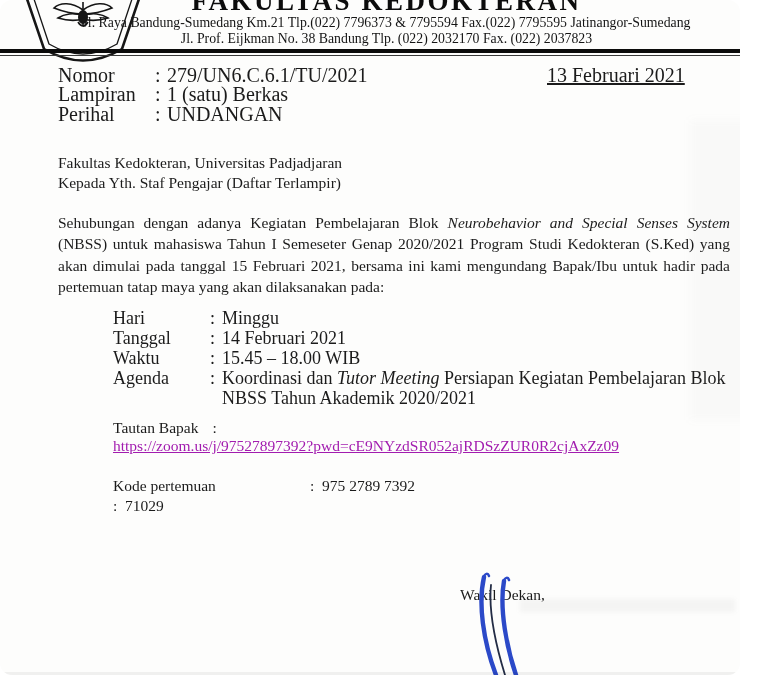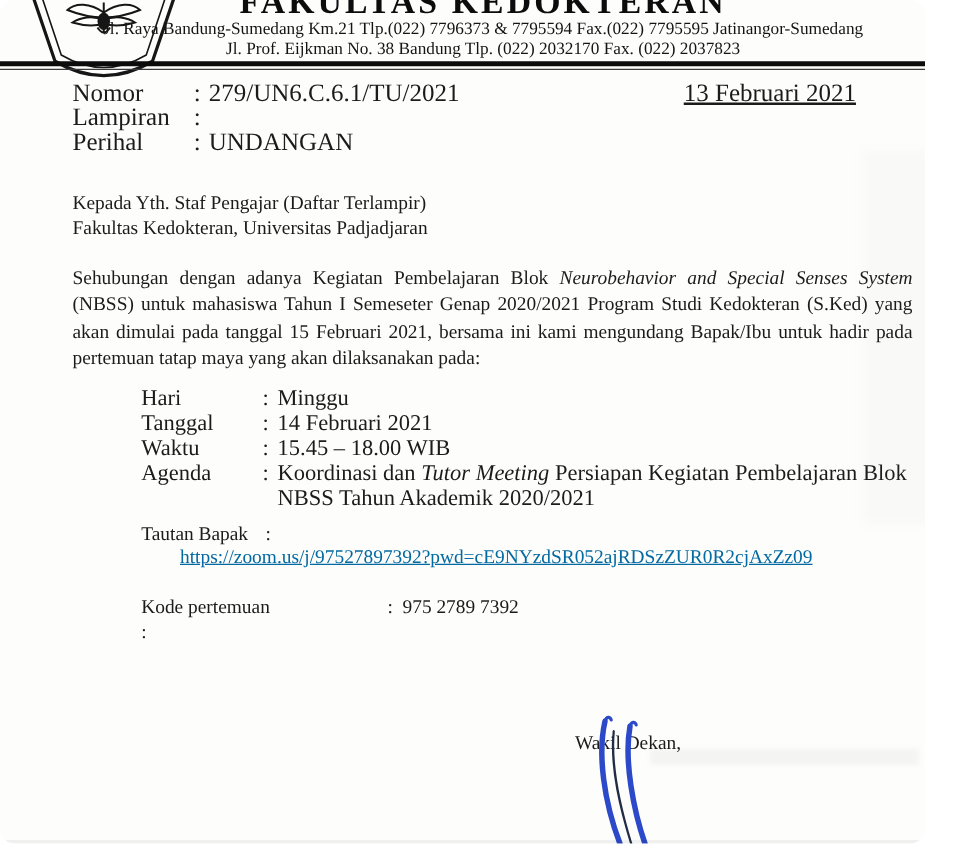--- a/index.html
+++ b/index.html
@@ -66,23 +66,22 @@
   .details .lbl{width:97px;}
   
   .tautan{
     position:absolute; left:113px; top:418px;
     font-size:15.5px; line-height:19px;
   }
   .tautan .gap{display:inline-block; width:14px;}
   .zoom-link{
     position:absolute; left:113px; top:436px;
     font-size:15.5px; line-height:19px;
-    color:#0369a1; text-decoration:underline; cursor:pointer;
+    color:#a21caf; text-decoration:underline; cursor:pointer;
     white-space:nowrap;
-    margin-left:31px;
   }
   .kode{
     position:absolute; left:113px; top:476px; width:617px;
     font-size:15.5px; line-height:19.5px;
   }
   .kode .lbl{width:197px;}
   
   .closing{
     position:absolute; left:58px; top:531px; width:672px;
     font-size:15.5px; line-height:21px; text-align:justify;
@@ -132,32 +131,33 @@
 
   <div class="meta">
     <div class="row">
       <span class="lbl">Nomor</span>
       <span class="col">:</span>
       <span class="val">279/UN6.C.6.1/TU/2021</span>
     </div>
     <div class="row">
       <span class="lbl">Lampiran</span>
       <span class="col">:</span>
+      <span class="val">1 (satu) Berkas</span>
     </div>
     <div class="row">
       <span class="lbl">Perihal</span>
       <span class="col">:</span>
       <span class="val">UNDANGAN</span>
     </div>
     <div class="meta-date">13 Februari 2021</div>
   </div>
 
   <div class="recipient">
+    <div>Fakultas Kedokteran, Universitas Padjadjaran</div>
     <div>Kepada Yth. Staf Pengajar (Daftar Terlampir)</div>
-    <div>Fakultas Kedokteran, Universitas Padjadjaran</div>
   </div>
 
   <div class="body-par"><span>Sehubungan dengan adanya Kegiatan Pembelajaran Blok </span><span class="italic">Neurobehavior and Special Senses System</span><span> (NBSS) untuk mahasiswa Tahun I Semeseter Genap 2020/2021 Program Studi Kedokteran (S.Ked) yang akan dimulai pada tanggal 15 Februari 2021, bersama ini kami mengundang Bapak/Ibu untuk hadir pada pertemuan tatap maya yang akan dilaksanakan pada:</span></div>
 
   <div class="details">
     <div class="row">
       <span class="lbl">Hari</span>
       <span class="col">:</span>
       <span class="val">Minggu</span>
     </div>
@@ -184,20 +184,21 @@
   <a class="zoom-link">https://zoom.us/j/97527897392?pwd=cE9NYzdSR052ajRDSzZUR0R2cjAxZz09</a>
 
   <div class="kode">
     <div class="row">
       <span class="lbl">Kode pertemuan</span>
       <span class="col">:</span>
       <span class="val">975 2789 7392</span>
     </div>
     <div class="row">
       <span class="col">:</span>
+      <span class="val">71029</span>
     </div>
   </div>
 
 
   <div class="sig-title">Wakil Dekan,</div>
   <svg class="sig-ink" viewBox="0 0 130 110">
     <path d="M32,12 C26,38 31,76 44,110" fill="none" stroke="#2b49c8" stroke-width="4.4" stroke-linecap="round"></path>
     <path d="M39,20 C36,50 45,84 53,110" fill="none" stroke="#232c45" stroke-width="1.8" stroke-linecap="round"></path>
     <path d="M52,16 C47,44 55,84 64,110" fill="none" stroke="#2b49c8" stroke-width="4.4" stroke-linecap="round"></path>
     <path d="M32,12 C33,8 36,8 37,11" fill="none" stroke="#2b49c8" stroke-width="2.5" stroke-linecap="round"></path>

